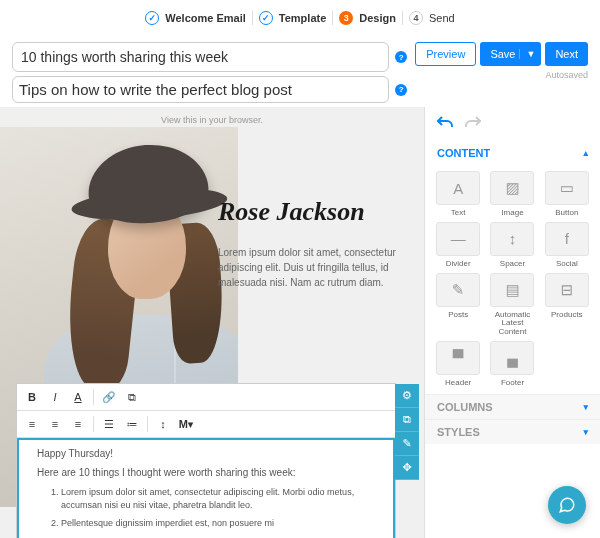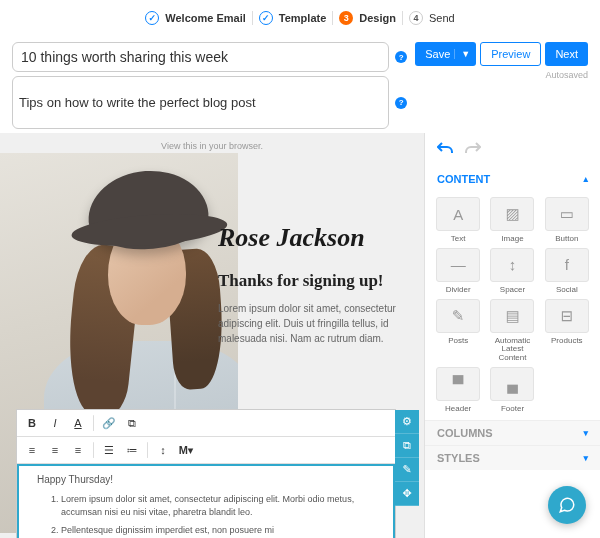--- a/index.html
+++ b/index.html
@@ -9,21 +9,21 @@
 .step .dot{width:14px;height:14px;border-radius:50%;display:flex;align-items:center;justify-content:center;font-size:9px;font-weight:600;color:#fff}
 .step .dot.done{background:#fff;color:#0a84ff;border:1px solid #0a84ff}
 .step .dot.active{background:#ff6a00}
 .step .dot.num{background:#fff;color:#555;border:1px solid #ccc}
 .step.bold label{font-weight:700}
 .step-sep{width:1px;height:14px;background:#ddd}
 .topbar{display:flex;align-items:flex-start;padding:6px 12px 0 12px;gap:8px}
 .inputs{flex:1}
 .input-row{display:flex;align-items:center;gap:6px;margin-bottom:4px}
 .input-row input{flex:1;border:1px solid #ccc;border-radius:6px;padding:6px 8px;font-size:14px;color:#333}
-.input-row input.small{font-size:13px;padding:18px 6px}
+.input-row input.small{font-size:15px;padding:4px 6px}
 .helpdot{width:12px;height:12px;border-radius:50%;background:#0a84ff;color:#fff;display:flex;align-items:center;justify-content:center;font-size:8px;font-weight:700;flex:0 0 auto}
 .actions{display:flex;flex-direction:column;align-items:flex-end;gap:4px}
 .btnrow{display:flex;gap:4px}
 .btn{font-size:11px;padding:5px 10px;border-radius:3px;cursor:pointer;border:none}
 .btn.outline{background:#fff;border:1px solid #0a84ff;color:#0a84ff}
 .btn.primary{background:#0a84ff;color:#fff}
 .btn.split{background:#0a84ff;color:#fff;display:flex;align-items:center;gap:4px;padding:5px 6px 5px 10px}
 .btn.split .car{border-left:1px solid rgba(255,255,255,.3);padding-left:6px;font-size:9px}
 .auto{font-size:9px;color:#aaa}
 .worksplit{display:flex;height:438px}
@@ -99,44 +99,43 @@
       <input value="10 things worth sharing this week" style="">
       <span class="helpdot">?</span>
     </div>
     <div class="input-row">
       <input class="small" value="Tips on how to write the perfect blog post" style="">
       <span class="helpdot">?</span>
     </div>
   </div>
   <div class="actions">
     <div class="btnrow">
+      <button class="btn outline">Preview</button>
       <button class="btn split">
           <span>Save</span>
           <span class="car">▼</span>
         </button>
-      <button class="btn outline">Preview</button>
       <button class="btn primary">Next</button>
     </div>
     <span class="auto">Autosaved</span>
   </div>
 </div>
 
 <div class="worksplit">
   <div class="canvas">
     <div class="browser-link">View this in your browser.</div>
     <div class="heroimg">
       <div class="torso"></div>
       <div class="hair"></div>
       <div class="hair2"></div>
       <div class="face"></div>
       <div class="hat"></div>
     </div>
     <div class="herotext">
       <div class="sig">Rose Jackson</div>
-      <div class="h2">Thanks for signing up!</div>
       <div class="lorem">Lorem ipsum dolor sit amet, consectetur adipiscing elit. Duis ut fringilla tellus, id malesuada nisi. Nam ac rutrum diam.</div>
     </div>
 
     <div class="editor">
       <div class="gear-rail">
         <div>⚙</div>
         <div>⧉</div>
         <div>✎</div>
         <div>✥</div>
       </div>
@@ -160,20 +159,21 @@
         <div class="tb">≡</div>
         <div class="tb sep"></div>
         <div class="tb">☰</div>
         <div class="tb">≔</div>
         <div class="tb sep"></div>
         <div class="tb">↕</div>
         <div class="tb"><b>M</b>▾</div>
       </div>
       <div class="ebody">
         <p>Happy Thursday!</p>
+        <p>Here are 10 things I thought were worth sharing this week:</p>
         <ol>
           <li>Lorem ipsum dolor sit amet, consectetur adipiscing elit. Morbi odio metus, accumsan nisi eu nisi vitae, pharetra blandit leo.</li>
           <li>Pellentesque dignissim imperdiet est, non posuere mi</li>
         </ol>
       </div>
     </div>
   </div>
 
   <div class="side">
     <div class="undo">

